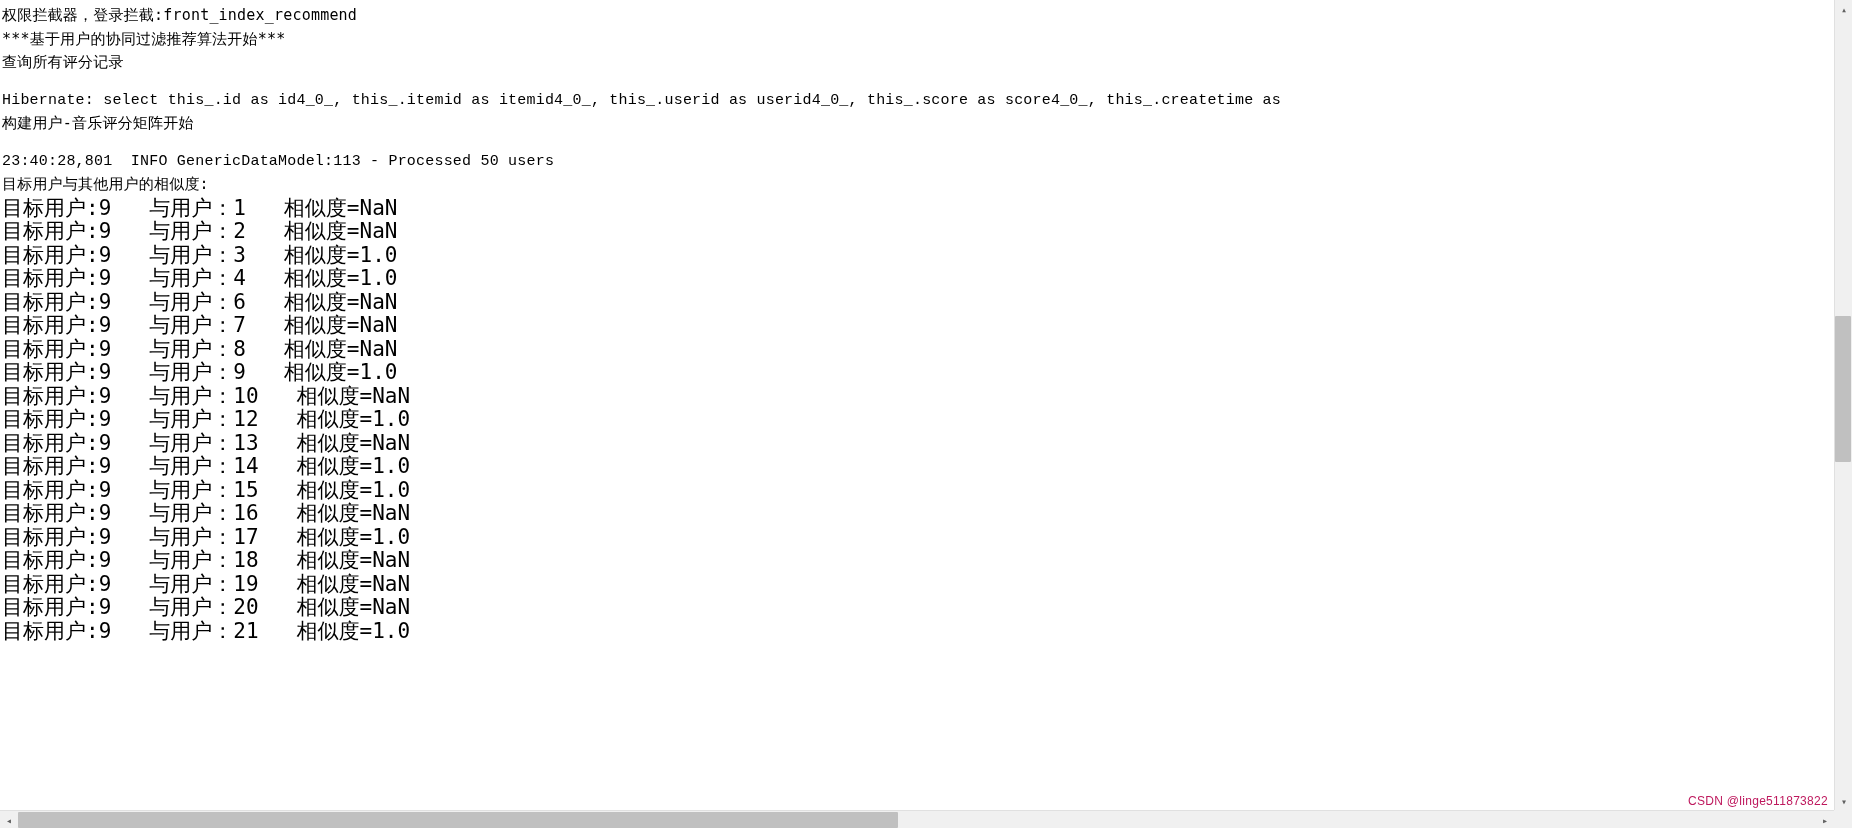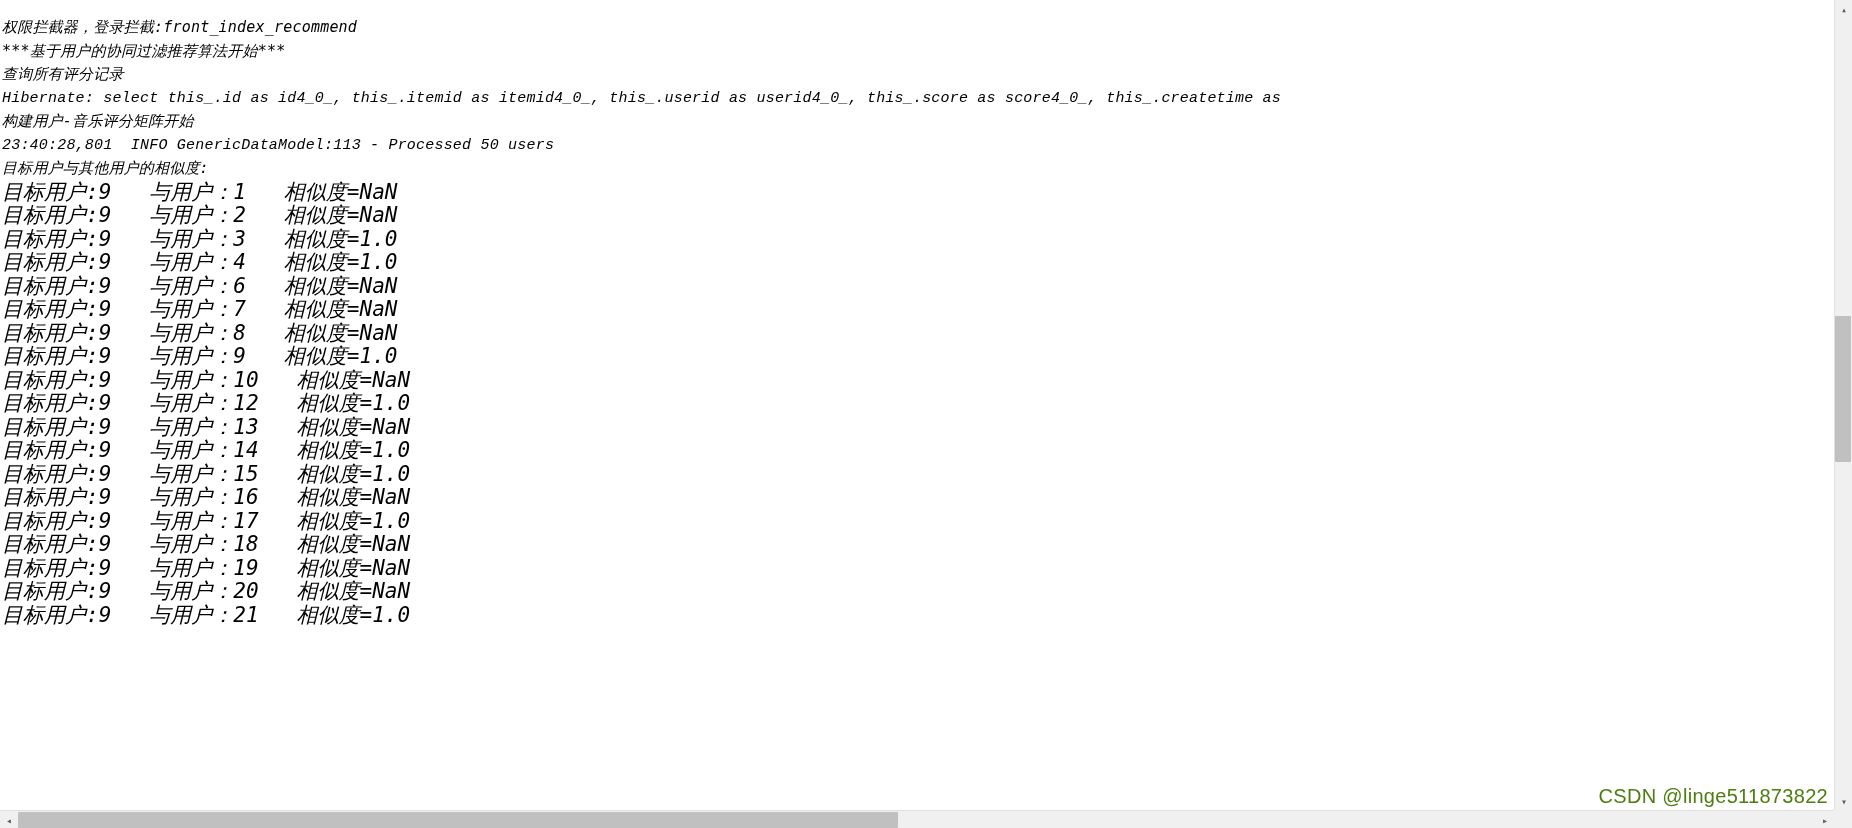--- a/index.html
+++ b/index.html
@@ -18,31 +18,31 @@
       overflow: hidden;
     }
     .content-area {
       position: absolute;
       top: 0;
       left: 0;
       right: 20px;
       bottom: 20px;
       overflow: hidden;
       white-space: nowrap;
-      padding: 16px 2px;
-      font-style: italic;
+      padding: 4px 2px;
     }
     .log-line {
       line-height: 23.5px;
       font-size: 15px;
       white-space: pre;
       letter-spacing: 0.2px;
     }
     .mono {
       font-family: Consolas, "Courier New", monospace;
+      margin-top: 14px;
     }
     .sim-row {
       line-height: 23.5px;
       font-size: 21px;
       white-space: pre;
     }
     .scrollbar-v {
       position: absolute;
       right: 0;
       top: 0;
@@ -109,22 +109,22 @@
       right: 0;
       bottom: 0;
       width: 18px;
       height: 18px;
       background: #f0f0f0;
     }
     .watermark {
       position: absolute;
       right: 24px;
       bottom: 20px;
-      color: #4d7c0f;
-      font-size: 20px;
+      color: #be185d;
+      font-size: 12px;
       font-family: Arial, sans-serif;
       pointer-events: none;
       letter-spacing: 0.3px;
     }
   </style>
 </head>
 <body>
 
 <div class="content-area">
   <div id="header-lines">

